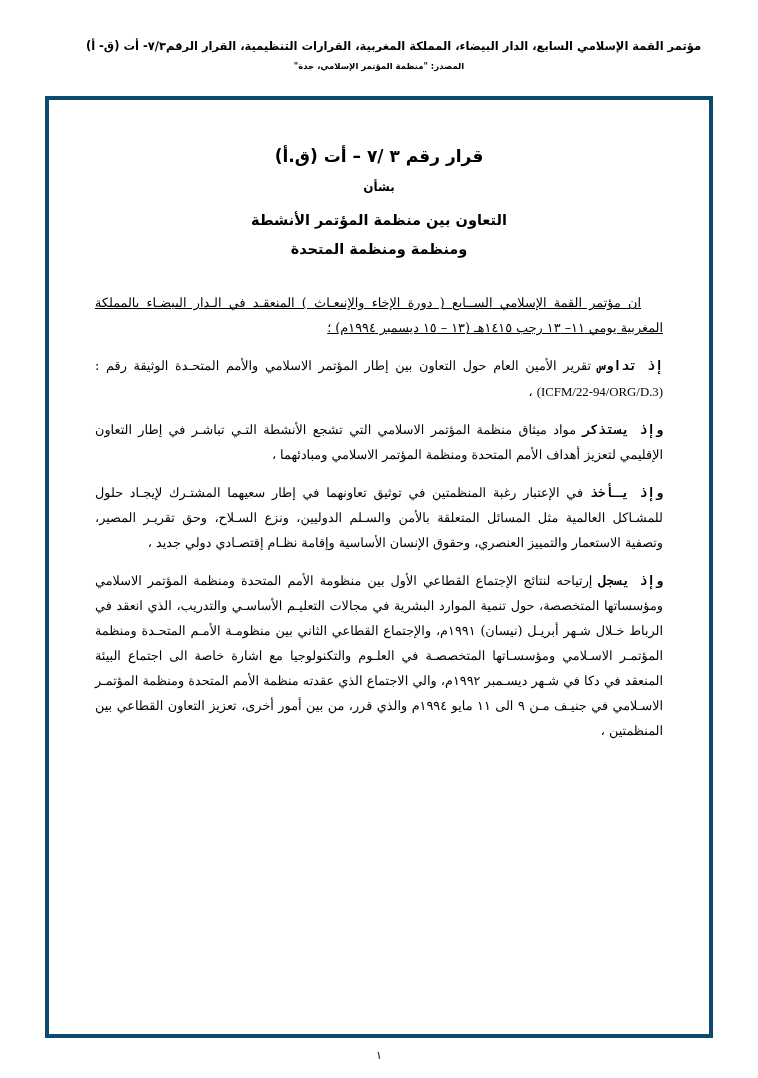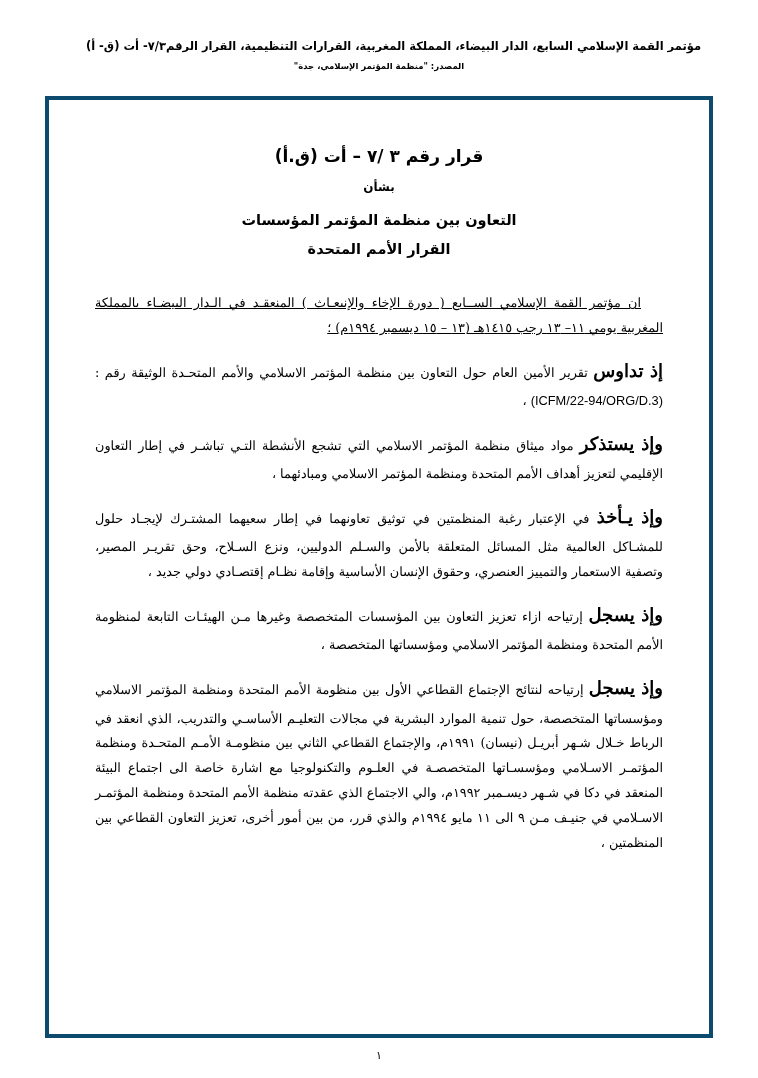--- a/index.html
+++ b/index.html
@@ -106,28 +106,28 @@
     text-align: justify;
     text-justify: inter-word;
     font-family: "DejaVu Serif", "Liberation Serif", serif;
   }
   p.para.first {
     text-indent: 22px;
     text-decoration: underline;
   }
   .lead {
     font-weight: bold;
-    font-family: Liberation Sans, sans-serif;
-    font-size: 18px;
+    font-family: Liberation Mono, monospace;
+    font-size: 13px;
   }
   .ltr-ref {
     direction: ltr;
     unicode-bidi: embed;
     display: inline-block;
-    font-family: Liberation Sans, sans-serif;
+    font-family: Liberation Serif, serif;
   }
 
   
   .page-number {
     position: absolute;
     bottom: 16px;
     left: 0;
     right: 0;
     text-align: center;
     font-size: 11px;
@@ -143,43 +143,40 @@
     <div class="line1">مؤتمر القمة الإسلامي السابع، الدار البيضاء، المملكة المغربية، القرارات التنظيمية، القرار الرقم٧/٣- أت (ق- أ)</div>
     <div class="line2">المصدر: "منظمة المؤتمر الإسلامي، جدة"</div>
   </div>
 
   <div class="frame">
     <div class="frame-inner">
 
       <div class="title-block">
         <div class="title-main">قرار رقم ٣ /٧ – أت (ق.أ)</div>
         <div class="title-sub1">بشأن</div>
-        <div class="title-sub2">التعاون بين منظمة المؤتمر المؤسسات</div>
-        <div class="title-sub3">القرار الأمم المتحدة</div>
+        <div class="title-sub2">التعاون بين منظمة المؤتمر الأنشطة</div>
+        <div class="title-sub3">ومنظمة ومنظمة المتحدة</div>
       </div>
 
       <div class="body-block">
 
         <p class="para first">ان مؤتمر القمة الإسلامي الســابع ( دورة الإخاء والإنبعـاث ) المنعقـد في الـدار البيضـاء بالمملكة المغربية يومي ١١– ١٣ رجب ١٤١٥هـ (١٣ – ١٥ ديسمبر ١٩٩٤م) ؛</p>
 
         <p class="para">
-          <span class="lead">إذ تداوس</span><span> تقرير الأمين العام حول التعاون بين منظمة المؤتمر الاسلامي والأمم المتحـدة الوثيقة رقم : </span><span class="ltr-ref">(ICFM/22-94/ORG/D.3)</span><span> ،</span>
+          <span class="lead">إذ تداوس</span><span> تقرير الأمين العام حول التعاون بين إطار المؤتمر الاسلامي والأمم المتحـدة الوثيقة رقم : </span><span class="ltr-ref">(ICFM/22-94/ORG/D.3)</span><span> ،</span>
         </p>
 
         <p class="para">
           <span class="lead">وإذ يستذكر</span><span> مواد ميثاق منظمة المؤتمر الاسلامي التي تشجع الأنشطة التـي تباشـر في إطار التعاون الإقليمي لتعزيز أهداف الأمم المتحدة ومنظمة المؤتمر الاسلامي ومبادئهما ،</span>
         </p>
 
         <p class="para">
           <span class="lead">وإذ يـأخذ</span><span> في الإعتبار رغبة المنظمتين في توثيق تعاونهما في إطار سعيهما المشتـرك لإيجـاد حلول للمشـاكل العالمية مثل المسائل المتعلقة بالأمن والسـلم الدوليين، ونزع السـلاح، وحق تقريـر المصير، وتصفية الاستعمار والتمييز العنصري، وحقوق الإنسان الأساسية وإقامة نظـام إقتصـادي دولي جديد ،</span>
         </p>
 
-        <p class="para">
-          <span class="lead">وإذ يسجل</span><span> إرتياحه ازاء تعزيز التعاون بين المؤسسات المتخصصة وغيرها مـن الهيئـات التابعة لمنظومة الأمم المتحدة ومنظمة المؤتمر الاسلامي ومؤسساتها المتخصصة ،</span>
-        </p>
 
         <p class="para">
           <span class="lead">وإذ يسجل</span><span> إرتياحه لنتائج الإجتماع القطاعي الأول بين منظومة الأمم المتحدة ومنظمة المؤتمر الاسلامي ومؤسساتها المتخصصة، حول تنمية الموارد البشرية في مجالات التعليـم الأساسـي والتدريب، الذي انعقد في الرباط خـلال شـهر أبريـل (نيسان) ١٩٩١م، والإجتماع القطاعي الثاني بين منظومـة الأمـم المتحـدة ومنظمة المؤتمـر الاسـلامي ومؤسسـاتها المتخصصـة في العلـوم والتكنولوجيا مع اشارة خاصة الى اجتماع البيئة المنعقد في دكا في شـهر ديسـمبر ١٩٩٢م، والي الاجتماع الذي عقدته منظمة الأمم المتحدة ومنظمة المؤتمـر الاسـلامي في جنيـف مـن ٩ الى ١١ مايو ١٩٩٤م والذي قرر، من بين أمور أخرى، تعزيز التعاون القطاعي بين المنظمتين ،</span>
         </p>
 
       </div>
     </div>
   </div>
 
   <div class="page-number">١</div>

